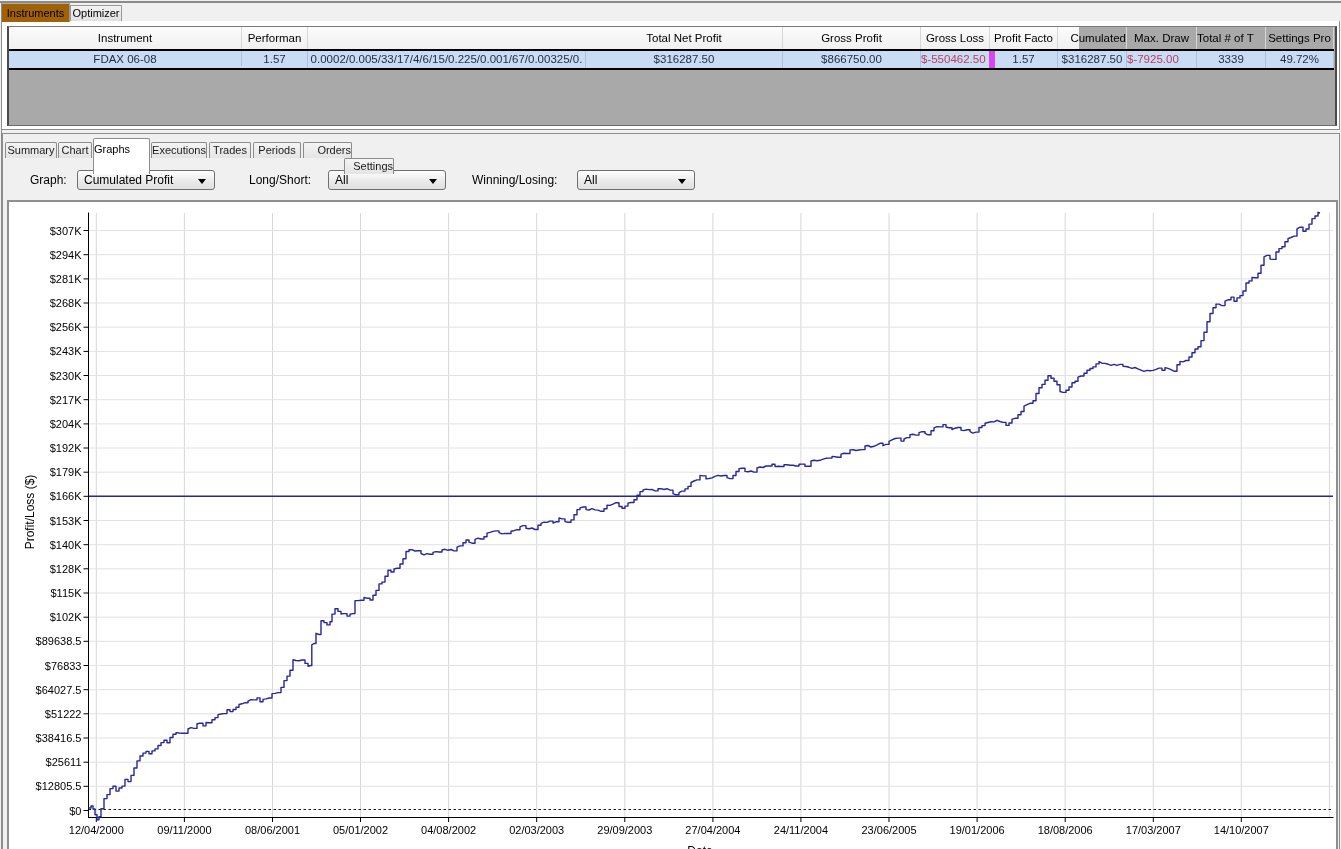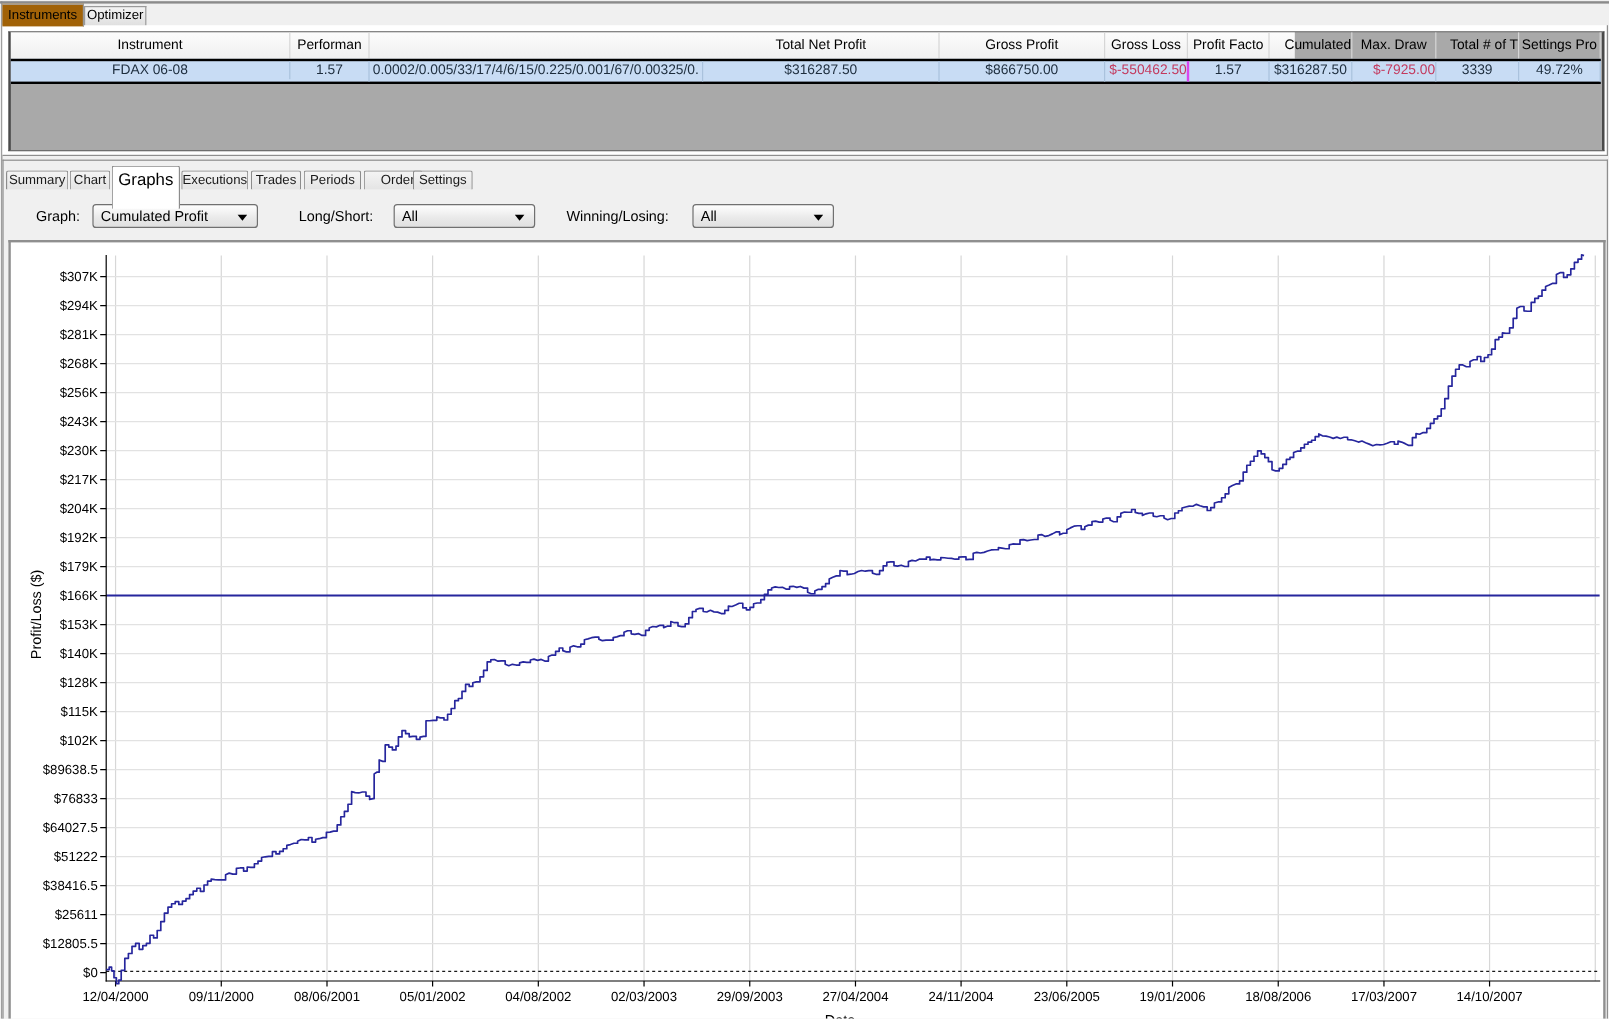--- a/index.html
+++ b/index.html
@@ -10,46 +10,46 @@
 <div style="position:absolute;left:7px;top:25.5px;width:1330px;height:100.5px;border:2px solid #4a4a4a;border-top:1px solid #7a7a7a;border-bottom:1.5px solid #6e6e6e;background:#a9a9a9;box-sizing:border-box">
     <div style="position:absolute;left:0;top:0;width:1070px;height:22px;background:linear-gradient(#fcfcfc,#f0f0f0)">
       <div style="position:absolute;left:0px;top:0;width:232px;height:22px;border-right:1px solid #d6d6d6;text-align:center;line-height:22px;font-size:11.5px;color:#000;overflow:hidden">Instrument</div>
       <div style="position:absolute;left:233px;top:0;width:65px;height:22px;border-right:1px solid #d6d6d6;text-align:center;line-height:22px;font-size:11.5px;color:#000;overflow:hidden">Performan</div>
       <div style="position:absolute;left:577px;top:0;width:196px;height:22px;border-right:1px solid #d6d6d6;text-align:center;line-height:22px;font-size:11.5px;color:#000;overflow:hidden">Total Net Profit</div>
       <div style="position:absolute;left:774px;top:0;width:137px;height:22px;border-right:1px solid #d6d6d6;text-align:center;line-height:22px;font-size:11.5px;color:#000;overflow:hidden">Gross Profit</div>
       <div style="position:absolute;left:912px;top:0;width:68px;height:22px;border-right:1px solid #d6d6d6;text-align:center;line-height:22px;font-size:11.5px;color:#000;overflow:hidden">Gross Loss</div>
       <div style="position:absolute;left:981px;top:0;width:67px;height:22px;border-right:1px solid #d6d6d6;text-align:center;line-height:22px;font-size:11.5px;color:#000;overflow:hidden">Profit Facto</div>
       <div style="position:absolute;left:1049px;top:0;width:68px;height:22px;border-right:1px solid #d6d6d6;text-align:right;line-height:22px;font-size:11.5px;color:#000;overflow:hidden">Cumulated</div>
       <div style="position:absolute;left:1118px;top:0;width:69px;height:22px;border-right:1px solid #d6d6d6;text-align:center;line-height:22px;font-size:11.5px;color:#000;overflow:hidden">Max. Draw</div>
-      <div style="position:absolute;left:1188px;top:0;width:68px;height:22px;border-right:1px solid #d6d6d6;text-align:right;line-height:22px;font-size:11.5px;color:#000;overflow:hidden">Total # of T</div>
+      <div style="position:absolute;left:1188px;top:0;width:68px;height:22px;border-right:1px solid #d6d6d6;text-align:left;line-height:22px;font-size:11.5px;color:#000;overflow:hidden">Total # of T</div>
       <div style="position:absolute;left:1257px;top:0;width:67px;height:22px;border-right:1px solid #d6d6d6;text-align:center;line-height:22px;font-size:11.5px;color:#000;overflow:hidden">Settings Pro</div>
     </div>
     <div style="position:absolute;left:0;top:22px;width:1325px;height:21px;background:#c8dcf4;border-top:2px solid #000;border-bottom:2px solid #000;box-sizing:border-box">
       <div style="position:absolute;left:0px;top:0;width:232px;height:15px;border-right:1px solid #aac2dd;text-align:center;line-height:17px;font-size:11.5px;color:#1d2d3d;overflow:hidden">FDAX 06-08</div>
       <div style="position:absolute;left:233px;top:0;width:65px;height:17px;border-right:1px solid #aac2dd;text-align:center;line-height:17px;font-size:11.5px;color:#1d2d3d;overflow:hidden">1.57</div>
       <div style="position:absolute;left:299px;top:0;width:277px;height:17px;border-right:1px solid #aac2dd;text-align:center;line-height:17px;font-size:11.5px;color:#1d2d3d;overflow:hidden">0.0002/0.005/33/17/4/6/15/0.225/0.001/67/0.00325/0.</div>
       <div style="position:absolute;left:577px;top:0;width:196px;height:17px;border-right:1px solid #aac2dd;text-align:center;line-height:17px;font-size:11.5px;color:#1d2d3d;overflow:hidden">$316287.50</div>
       <div style="position:absolute;left:774px;top:0;width:137px;height:17px;border-right:1px solid #aac2dd;text-align:center;line-height:17px;font-size:11.5px;color:#1d2d3d;overflow:hidden">$866750.00</div>
-      <div style="position:absolute;left:912px;top:0;width:68px;height:17px;border-right:2px solid #d946ef;text-align:right;line-height:17px;font-size:11.5px;color:#c33a5e;overflow:hidden">$-550462.50</div>
+      <div style="position:absolute;left:912px;top:0;width:68px;height:17px;border-right:6px solid #d946ef;text-align:left;line-height:17px;font-size:11.5px;color:#c33a5e;overflow:hidden">$-550462.50</div>
       <div style="position:absolute;left:981px;top:0;width:67px;height:17px;border-right:1px solid #aac2dd;text-align:center;line-height:17px;font-size:11.5px;color:#1d2d3d;overflow:hidden">1.57</div>
       <div style="position:absolute;left:1049px;top:0;width:68px;height:17px;border-right:1px solid #aac2dd;text-align:center;line-height:17px;font-size:11.5px;color:#1d2d3d;overflow:hidden">$316287.50</div>
-      <div style="position:absolute;left:1118px;top:0;width:69px;height:17px;border-right:1px solid #aac2dd;text-align:right;line-height:17px;font-size:11.5px;color:#c33a5e;overflow:hidden">$-7925.00</div>
+      <div style="position:absolute;left:1118px;top:0;width:69px;height:17px;border-right:1px solid #aac2dd;text-align:left;line-height:17px;font-size:11.5px;color:#c33a5e;overflow:hidden">$-7925.00</div>
       <div style="position:absolute;left:1188px;top:0;width:68px;height:17px;border-right:1px solid #aac2dd;text-align:center;line-height:17px;font-size:11.5px;color:#1d2d3d;overflow:hidden">3339</div>
       <div style="position:absolute;left:1257px;top:0;width:67px;height:17px;border-right:1px solid #aac2dd;text-align:center;line-height:17px;font-size:11.5px;color:#1d2d3d;overflow:hidden">49.72%</div>
     </div>
   </div>
 <div style="position:absolute;left:2px;top:133px;width:1338px;height:716px;border:1px solid #8e8e8e;border-bottom:none;background:#f0f0f0;box-sizing:border-box"></div>
 <div style="position:absolute;left:5px;top:142px;width:52px;height:16px;background:linear-gradient(#f4f4f4,#e4e4e4);border:1px solid #8c8c8c;border-bottom:none;border-radius:2px 2px 0 0;z-index:2;text-align:center;font-size:11px;color:#1a1a1a;box-sizing:border-box;line-height:14px">Summary</div>
 <div style="position:absolute;left:58px;top:142px;width:34px;height:16px;background:linear-gradient(#f4f4f4,#e4e4e4);border:1px solid #8c8c8c;border-bottom:none;border-radius:2px 2px 0 0;z-index:2;text-align:center;font-size:11px;color:#1a1a1a;box-sizing:border-box;line-height:14px">Chart</div>
-<div style="position:absolute;left:93px;top:138px;width:57px;height:36px;background:#fff;border:1px solid #8c8c8c;border-bottom:none;border-radius:2px 2px 0 0;z-index:3;text-align:center;font-size:14px;color:#000;box-sizing:border-box;line-height:20px">Graphs</div>
+<div style="position:absolute;left:93px;top:138px;width:57px;height:36px;background:#fff;border:1px solid #8c8c8c;border-bottom:none;border-radius:2px 2px 0 0;z-index:3;font-size:11px;color:#000;box-sizing:border-box;line-height:20px">Graphs</div>
 <div style="position:absolute;left:151px;top:142px;width:56px;height:16px;background:linear-gradient(#f4f4f4,#e4e4e4);border:1px solid #8c8c8c;border-bottom:none;border-radius:2px 2px 0 0;z-index:2;text-align:center;font-size:11px;color:#1a1a1a;box-sizing:border-box;line-height:14px">Executions</div>
 <div style="position:absolute;left:209px;top:142px;width:42px;height:16px;background:linear-gradient(#f4f4f4,#e4e4e4);border:1px solid #8c8c8c;border-bottom:none;border-radius:2px 2px 0 0;z-index:2;text-align:center;font-size:11px;color:#1a1a1a;box-sizing:border-box;line-height:14px">Trades</div>
 <div style="position:absolute;left:253px;top:142px;width:48px;height:16px;background:linear-gradient(#f4f4f4,#e4e4e4);border:1px solid #8c8c8c;border-bottom:none;border-radius:2px 2px 0 0;z-index:2;text-align:center;font-size:11px;color:#1a1a1a;box-sizing:border-box;line-height:14px">Periods</div>
 <div style="position:absolute;left:303px;top:142px;width:49px;height:16px;background:linear-gradient(#f4f4f4,#e4e4e4);border:1px solid #8c8c8c;border-bottom:none;border-radius:2px 2px 0 0;z-index:2;text-align:right;font-size:11px;color:#1a1a1a;box-sizing:border-box;line-height:14px">Orders</div>
-<div style="position:absolute;left:344px;top:142px;width:50px;height:16px;background:linear-gradient(#f4f4f4,#e4e4e4);border:1px solid #8c8c8c;border-bottom:none;border-radius:2px 2px 0 0;z-index:2;text-align:center;font-size:11px;color:#1a1a1a;box-sizing:border-box;line-height:14px">Settings</div>
+<div style="position:absolute;left:344px;top:158px;width:50px;height:16px;background:linear-gradient(#f4f4f4,#e4e4e4);border:1px solid #8c8c8c;border-bottom:none;border-radius:2px 2px 0 0;z-index:2;text-align:right;font-size:11px;color:#1a1a1a;box-sizing:border-box;line-height:14px">Settings</div>
 <div style="position:absolute;left:30px;top:173px;font-size:12px">Graph:</div>
 <div style="position:absolute;left:77px;top:170px;width:138px;height:20px;background:linear-gradient(#fefefe,#e9e9e9 60%,#e0e0e0);border:1px solid #707070;border-radius:3px;box-sizing:border-box;font-size:12px;color:#000;line-height:18px;padding-left:6px;overflow:hidden">Cumulated Profit<span style="position:absolute;right:8px;top:8px;width:0;height:0;border-left:4px solid transparent;border-right:4px solid transparent;border-top:5px solid #000"></span></div>
 <div style="position:absolute;left:249px;top:173px;font-size:12px">Long/Short:</div>
 <div style="position:absolute;left:328px;top:170px;width:118px;height:20px;background:linear-gradient(#fefefe,#e9e9e9 60%,#e0e0e0);border:1px solid #707070;border-radius:3px;box-sizing:border-box;font-size:12px;color:#000;line-height:18px;padding-left:6px;overflow:hidden">All<span style="position:absolute;right:8px;top:8px;width:0;height:0;border-left:4px solid transparent;border-right:4px solid transparent;border-top:5px solid #000"></span></div>
 <div style="position:absolute;left:472px;top:173px;font-size:12px">Winning/Losing:</div>
 <div style="position:absolute;left:577px;top:170px;width:118px;height:20px;background:linear-gradient(#fefefe,#e9e9e9 60%,#e0e0e0);border:1px solid #707070;border-radius:3px;box-sizing:border-box;font-size:12px;color:#000;line-height:18px;padding-left:6px;overflow:hidden">All<span style="position:absolute;right:8px;top:8px;width:0;height:0;border-left:4px solid transparent;border-right:4px solid transparent;border-top:5px solid #000"></span></div>
 <div style="position:absolute;left:7px;top:200px;width:1330.5px;height:649px;border:2px solid #8f8f8f;border-bottom:none;background:#fff;box-sizing:border-box"></div>
 <svg width="1330" height="647" style="position:absolute;left:9px;top:202px">
 <path d="M87.3 11V615.5 M175.4 11V615.5 M263.5 11V615.5 M351.5 11V615.5 M439.6 11V615.5 M527.7 11V615.5 M615.8 11V615.5 M703.9 11V615.5 M791.9 11V615.5 M880.0 11V615.5 M968.1 11V615.5 M1056.2 11V615.5 M1144.3 11V615.5 M1232.3 11V615.5 M1320.4 11V615.5" stroke="#d7d7d7" fill="none"></path>
 <path d="M79.5 584.3H1324.0 M79.5 560.2H1324.0 M79.5 536.0H1324.0 M79.5 511.8H1324.0 M79.5 487.7H1324.0 M79.5 463.5H1324.0 M79.5 439.3H1324.0 M79.5 415.2H1324.0 M79.5 391.0H1324.0 M79.5 366.8H1324.0 M79.5 342.7H1324.0 M79.5 318.5H1324.0 M79.5 294.3H1324.0 M79.5 270.2H1324.0 M79.5 246.0H1324.0 M79.5 221.9H1324.0 M79.5 197.7H1324.0 M79.5 173.5H1324.0 M79.5 149.4H1324.0 M79.5 125.2H1324.0 M79.5 101.0H1324.0 M79.5 76.9H1324.0 M79.5 52.7H1324.0 M79.5 28.5H1324.0" stroke="#e2e2e2" fill="none"></path>

